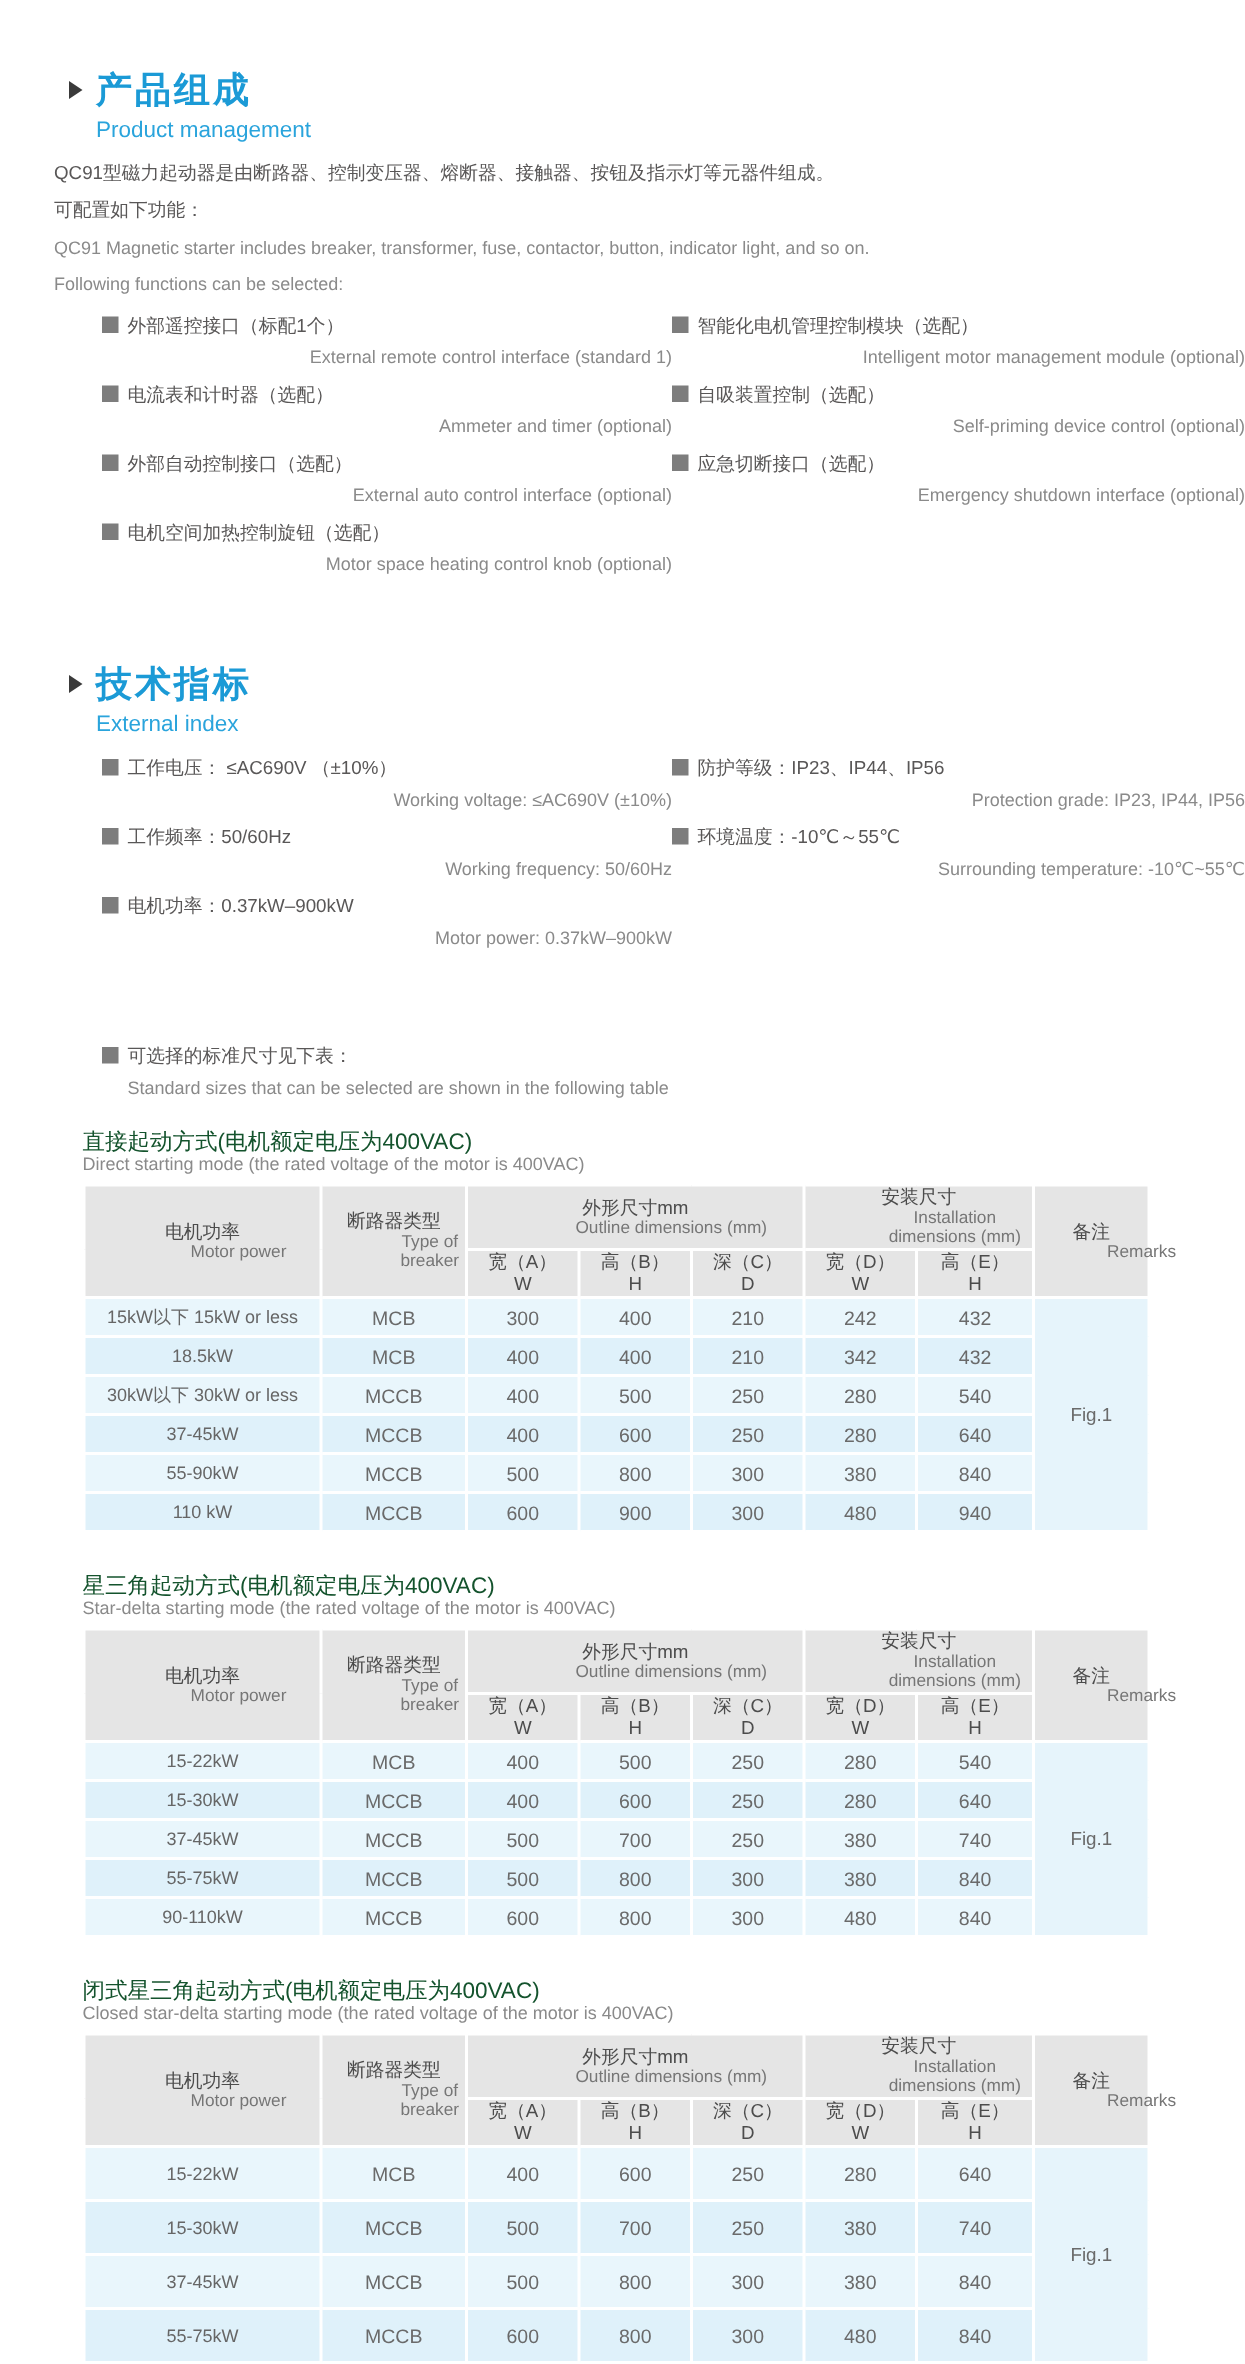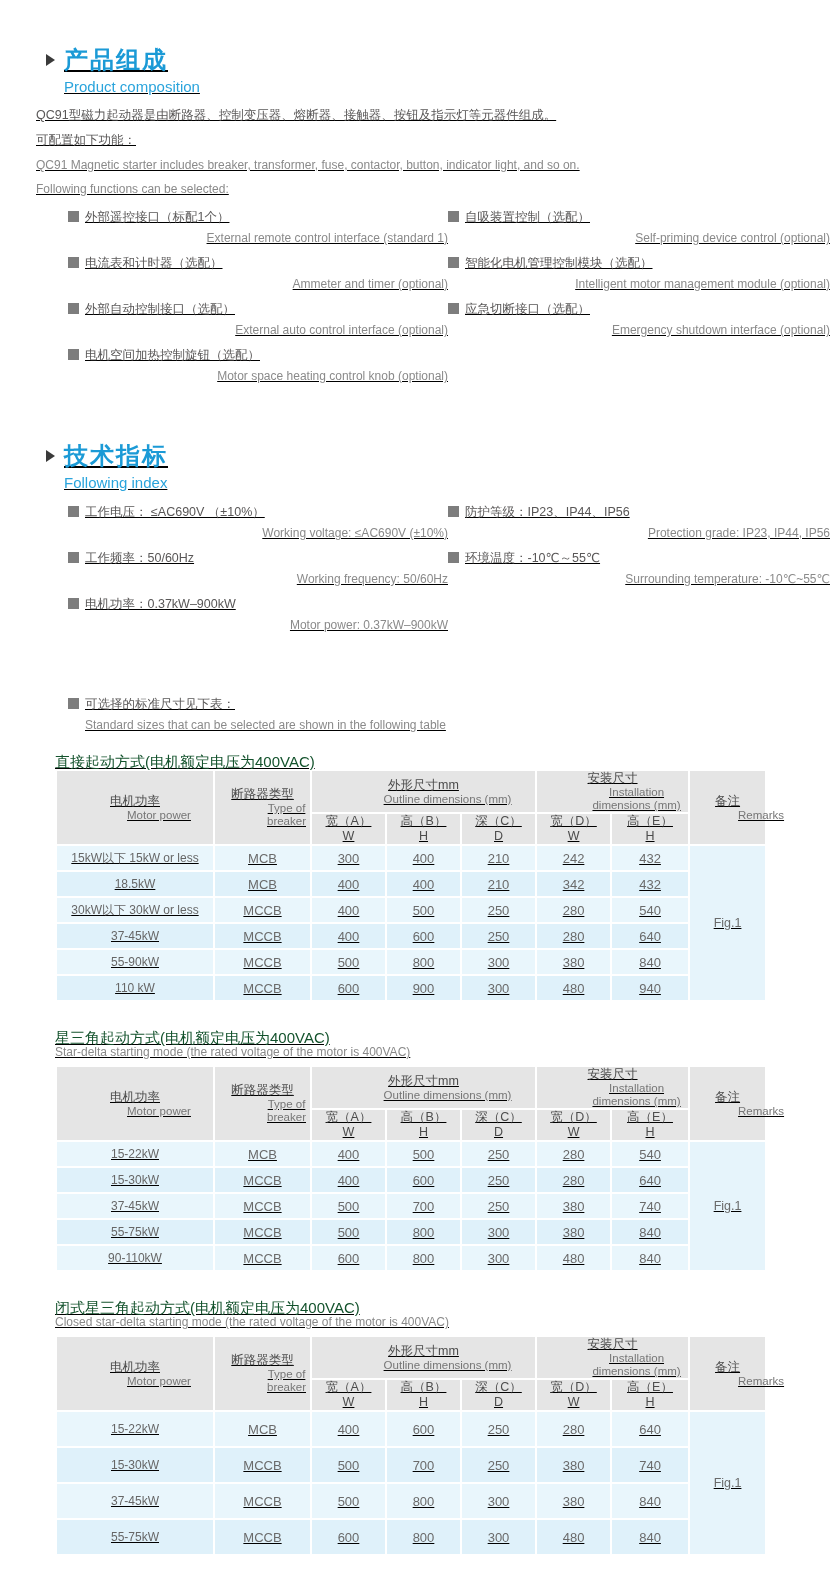--- a/index.html
+++ b/index.html
@@ -1,21 +1,20 @@
 <!DOCTYPE html>
 <html><head>
 <meta charset="utf-8">
 <style>
   * { margin:0; padding:0; box-sizing:border-box; }
   body { background:#ffffff; }
   .page {
     position:relative; width:830px; height:1576px; margin:0 auto;
     background:#ffffff; overflow:hidden;
     font-family:"Liberation Sans","DejaVu Sans",sans-serif;
-    text-decoration:underline;
   }
   
   .sec-heading { display:flex; align-items:center; margin-left:46px; }
   .tri {
     width:0; height:0; border-left:9px solid #3a3a3a;
     border-top:6px solid transparent; border-bottom:6px solid transparent;
     margin-right:9px;
   }
   .h-cn { font-size:24px; font-weight:bold; color:#1b9ad6; letter-spacing:2px; }
   .h-en { margin-left:64px; margin-top:2px; font-size:15px; color:#2aa4dc; }
@@ -55,21 +54,21 @@
 </head>
 <body>
 
 <div class="page">
 
   <div style="padding-top:44px;">
     <div class="sec-heading">
       <span class="tri"></span>
       <span class="h-cn">产品组成</span>
     </div>
-    <div class="h-en">Product composition</div>
+    <div class="h-en">Product management</div>
 
     <div class="paras">
       <div class="p-cn">QC91型磁力起动器是由断路器、控制变压器、熔断器、接触器、按钮及指示灯等元器件组成。</div>
       <div class="p-cn">可配置如下功能：</div>
       <div class="p-en">QC91 Magnetic starter includes breaker, transformer, fuse, contactor, button, indicator light, and so on.</div>
       <div class="p-en">Following functions can be selected:</div>
     </div>
 
     <div class="two-col">
       <div class="col-left">
@@ -99,48 +98,48 @@
               <span class="sq"></span>
               <span>电机空间加热控制旋钮（选配）</span>
             </div>
           <div class="item-en">Motor space heating control knob (optional)</div>
         </div>
       </div>
       <div class="col-right">
         <div class="item">
           <div class="item-cn">
               <span class="sq"></span>
+              <span>智能化电机管理控制模块（选配）</span>
+            </div>
+          <div class="item-en">Intelligent motor management module (optional)</div>
+        </div>
+        <div class="item">
+          <div class="item-cn">
+              <span class="sq"></span>
               <span>自吸装置控制（选配）</span>
             </div>
           <div class="item-en">Self-priming device control (optional)</div>
-        </div>
-        <div class="item">
-          <div class="item-cn">
-              <span class="sq"></span>
-              <span>智能化电机管理控制模块（选配）</span>
-            </div>
-          <div class="item-en">Intelligent motor management module (optional)</div>
         </div>
         <div class="item">
           <div class="item-cn">
               <span class="sq"></span>
               <span>应急切断接口（选配）</span>
             </div>
           <div class="item-en">Emergency shutdown interface (optional)</div>
         </div>
       </div>
     </div>
   </div>
 
   <div style="margin-top:46px;">
     <div class="sec-heading">
       <span class="tri"></span>
       <span class="h-cn">技术指标</span>
     </div>
-    <div class="h-en">Following index</div>
+    <div class="h-en">External index</div>
 
     <div class="two-col">
       <div class="col-left">
         <div class="item">
           <div class="item-cn">
               <span class="sq"></span>
               <span>工作电压：  ≤AC690V （±10%）</span>
             </div>
           <div class="item-en">Working voltage: ≤AC690V (±10%)</div>
         </div>
@@ -183,20 +182,21 @@
           <span>可选择的标准尺寸见下表：</span>
         </div>
       <div class="item-en">Standard sizes that can be selected are shown in the following table</div>
     </div>
   </div>
 
   <div class="tables" style="margin-top:22px;">
 
     <div>
       <div class="t-caption-cn">直接起动方式(电机额定电压为400VAC)</div>
+      <div class="t-caption-en">Direct starting mode (the rated voltage of the motor is 400VAC)</div>
       <table class="t-rows-sm">
         <colgroup>
             <col style="width:158px">
             <col style="width:97px">
             <col style="width:75px">
             <col style="width:75px">
             <col style="width:75px">
             <col style="width:75px">
             <col style="width:78px">
             <col style="width:77px">

